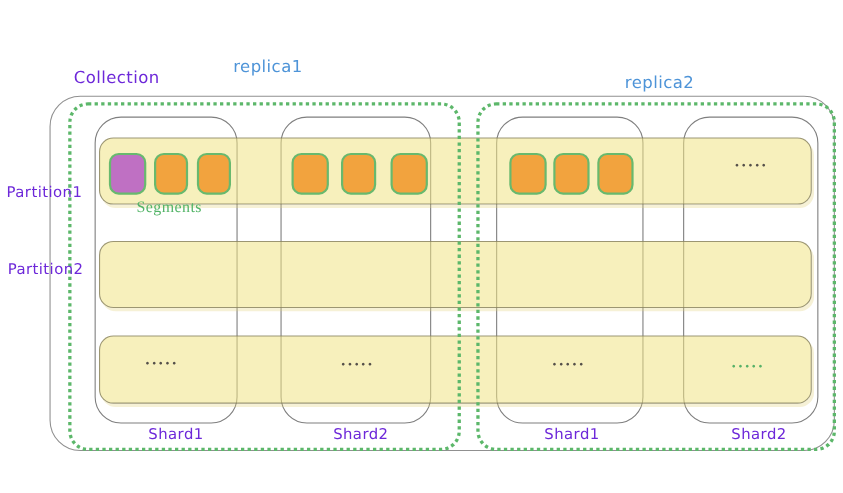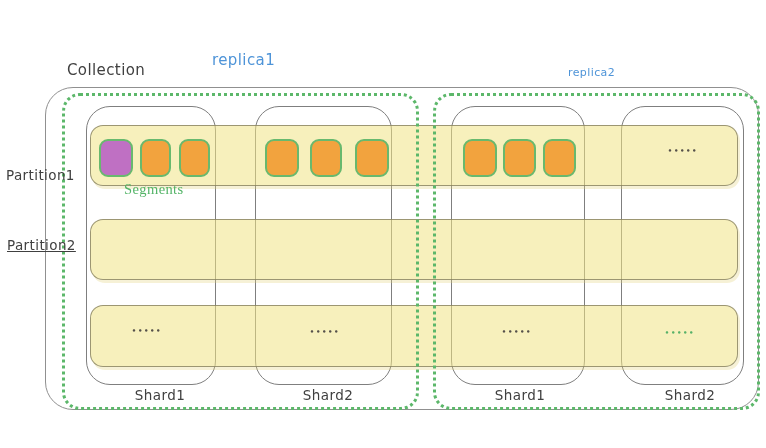--- a/index.html
+++ b/index.html
@@ -62,29 +62,29 @@
     line-height:10px;
   }
   .dots.green{color:#57b168;}
   .d1{left:661px; top:146px;}
   .d2{left:125px; top:326px;}
   .d3{left:303px; top:327px;}
   .d4{left:495px; top:327px;}
   .d5{left:658px; top:328px;}
   
   .lbl{position:absolute; z-index:7; white-space:nowrap; letter-spacing:0.4px;}
-  .gray{color:#404040;}
+  .gray{color:#6d28d9;}
   .blue{color:#4e94d8;}
   .green-t{color:#53b467;}
   .collection-lbl{left:67px; top:61px; font-size:15px;}
   .replica1-lbl{left:212px; top:51px; font-size:15px;}
-  .replica2-lbl{left:568px; top:66px; font-size:11px;}
+  .replica2-lbl{left:568px; top:66px; font-size:15px;}
   .part-lbl{font-size:13.5px;}
   .part1-lbl{left:6px; top:167px;}
-  .part2-lbl{left:7px; top:237px;text-decoration:underline;}
+  .part2-lbl{left:7px; top:237px;}
   .segments-lbl{left:124px; top:181px; font-size:14.5px;font-family:Liberation Serif, serif;}
   .shard-lbl{font-size:13.5px; width:70px; text-align:center;}
   .sh1{left:125px; top:387px;}
   .sh2{left:293px; top:387px;}
   .sh3{left:485px; top:387px;}
   .sh4{left:655px; top:387px;}
 </style>
 </head>
 <body>
 

